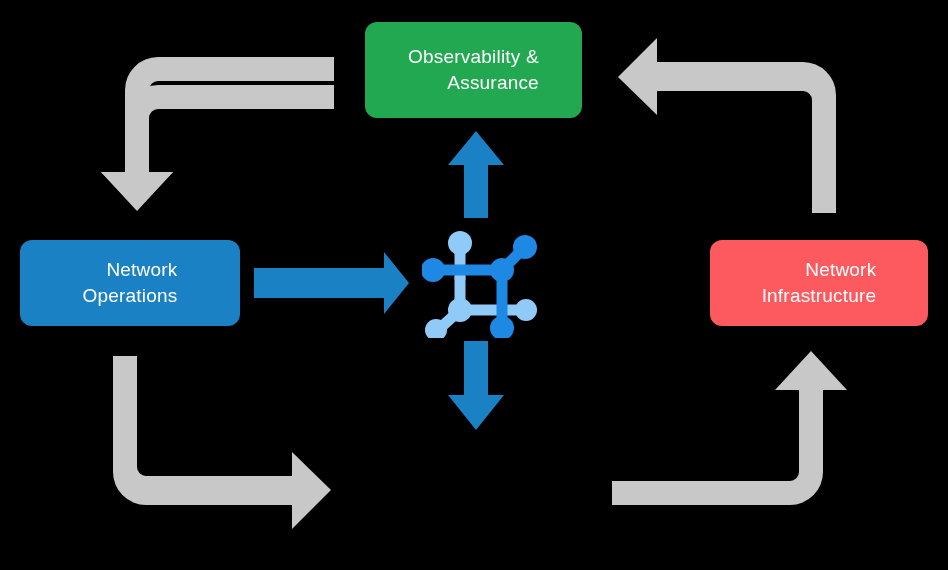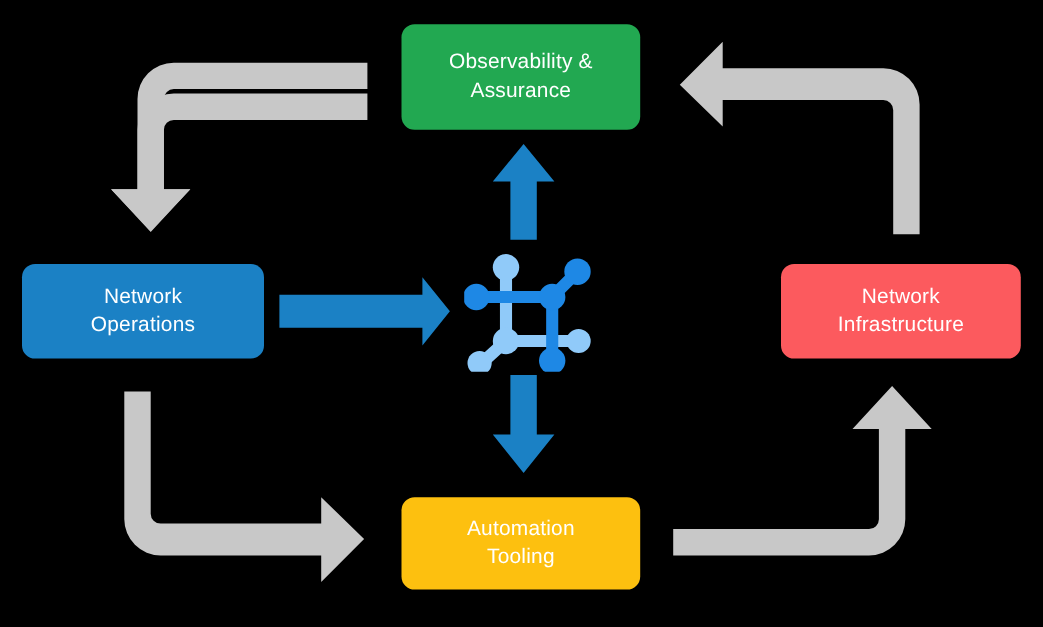--- a/index.html
+++ b/index.html
@@ -22,21 +22,21 @@
     text-align:center;
     color:#ffffff;
     font-size:19px;
     line-height:1.38;
     font-weight:400;
     letter-spacing:.2px;
     box-sizing:border-box;
     padding:6px 10px;
     user-select:none;
   }
-  .node-label{white-space:pre-line;display:block;}
+  .node-label{white-space:pre-line;display:block;text-align:right;}
 
   #box-observability{left:365px;top:22px;width:217px;height:96px;background:#22A851;}
   #box-operations   {left:20px; top:240px;width:220px;height:86px;background:#1B81C5;}
   #box-infrastructure{left:710px;top:240px;width:218px;height:86px;background:#FC5A5E;}
   #box-automation   {left:365px;top:452px;width:217px;height:84px;background:#FDC00F;}
 
   #center-icon{position:absolute;left:422px;top:222px;width:116px;height:116px;}
 </style>
 </head>
 <body style="background: rgb(0, 0, 0);">
@@ -180,18 +180,14 @@
   <div class="node-box" id="box-operations" style="left: 20px; top: 240px; width: 220px; height: 86px; background: rgb(27, 129, 197);">
     <span class="node-label">Network
 Operations</span>
   </div>
 
   <div class="node-box" id="box-infrastructure" style="left: 710px; top: 240px; width: 218px; height: 86px; background: rgb(252, 90, 94);">
     <span class="node-label">Network
 Infrastructure</span>
   </div>
 
-  <div class="node-box" id="box-automation" style="left: 365px; top: 452px; width: 217px; height: 84px; background: rgb(253, 192, 15);">
-    <span class="node-label">Automation
-Tooling</span>
-  </div>
 
 </div>
 
 </body></html>

